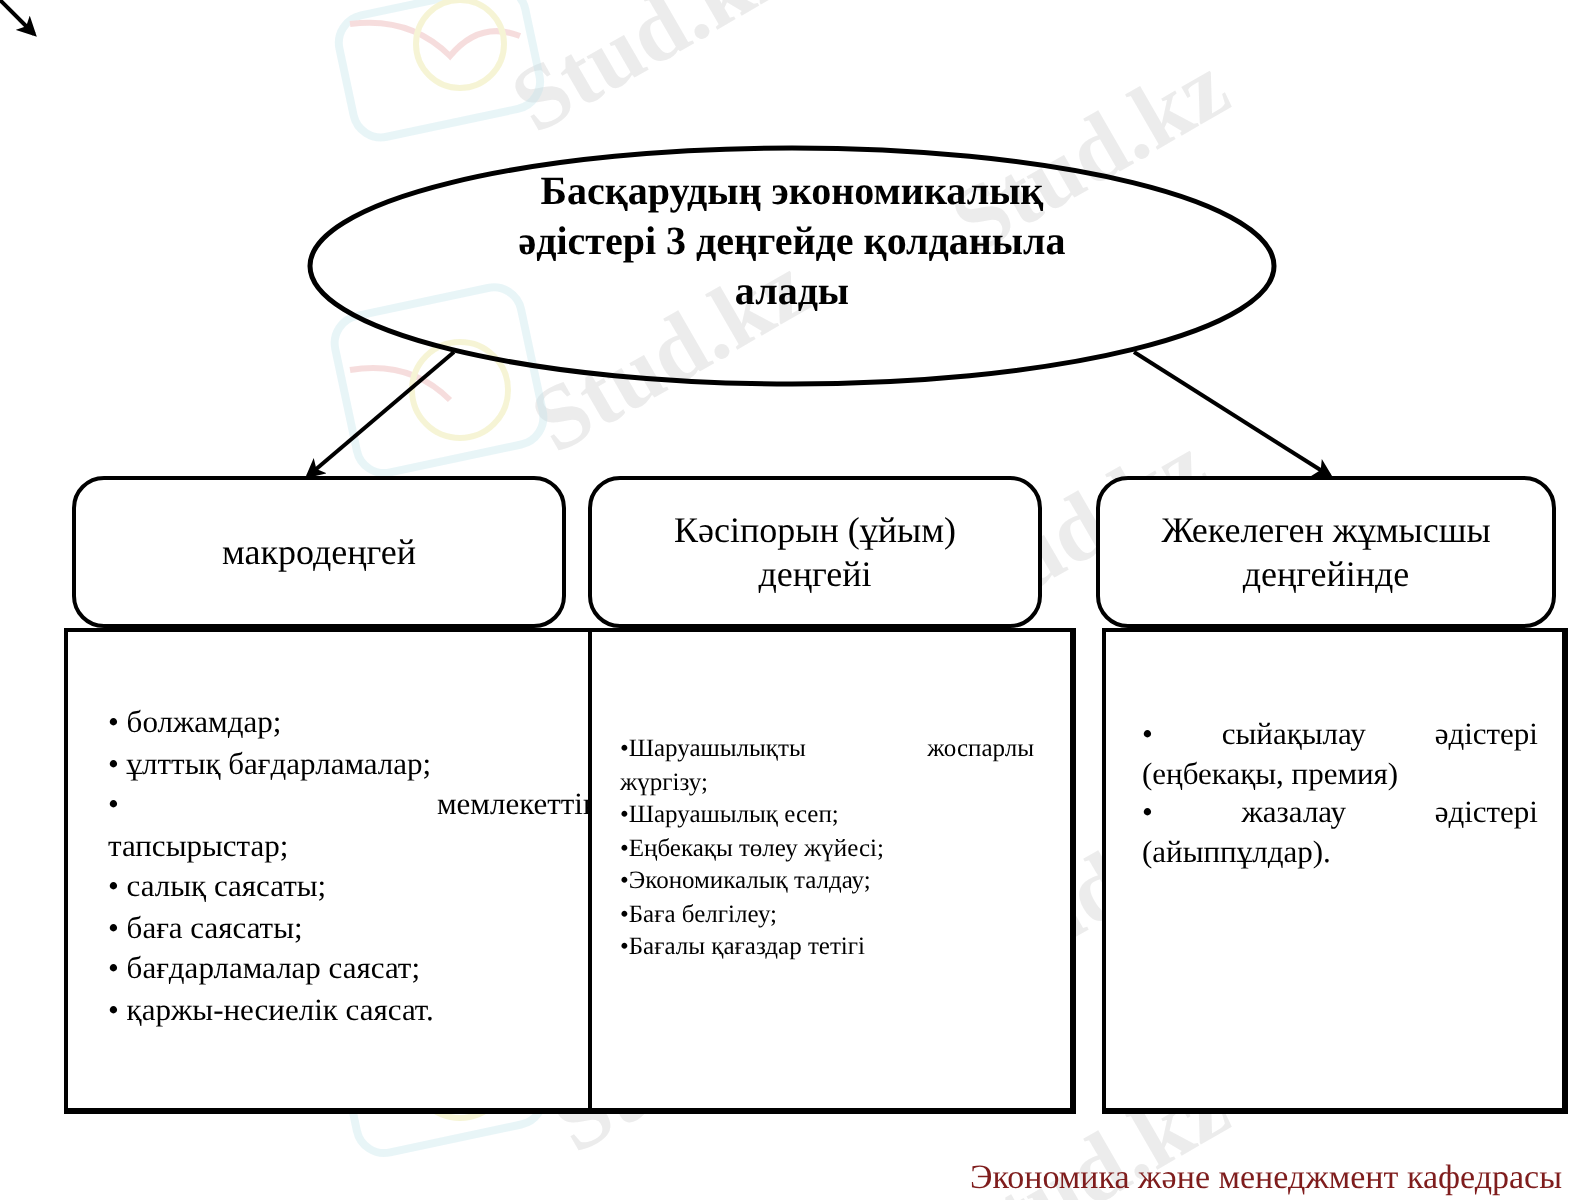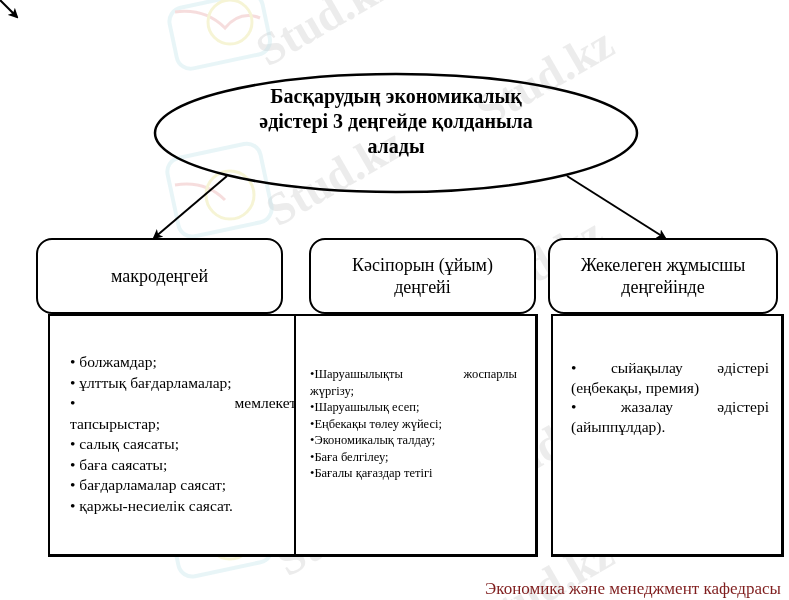--- a/index.html
+++ b/index.html
@@ -77,34 +77,34 @@
     <path d="M175 525 Q205 520 225 540" fill="none" stroke="#e7a1a1" stroke-width="3"></path>
     <circle cx="230" cy="535" r="24" fill="none" stroke="#e6e28a" stroke-width="3"></circle>
   </g>
 </svg>
 
 <div class="hdr" style="left:36px; width:247px;">
   <div>
     <div>макродеңгей</div>
   </div>
 </div>
-<div class="hdr" style="left:309px; width:227px;">
+<div class="hdr" style="left:294px; width:227px;">
   <div>
     <div>Кәсіпорын (ұйым)</div>
     <div>деңгейі</div>
   </div>
 </div>
 <div class="hdr" style="left:548px; width:230px;">
   <div>
     <div>Жекелеген жұмысшы</div>
     <div>деңгейінде</div>
   </div>
 </div>
 
-<div class="body-box" style="left:48px; width:284px;">
+<div class="body-box" style="left:32px; width:284px;">
   <ul class="list l1">
     <li>• болжамдар;</li>
     <li>• ұлттық бағдарламалар;</li>
     <li>
       <div class="justify-line">
         <span>•</span>
         <span>мемлекеттік</span>
       </div>
       <div>тапсырыстар;</div>
     </li>

